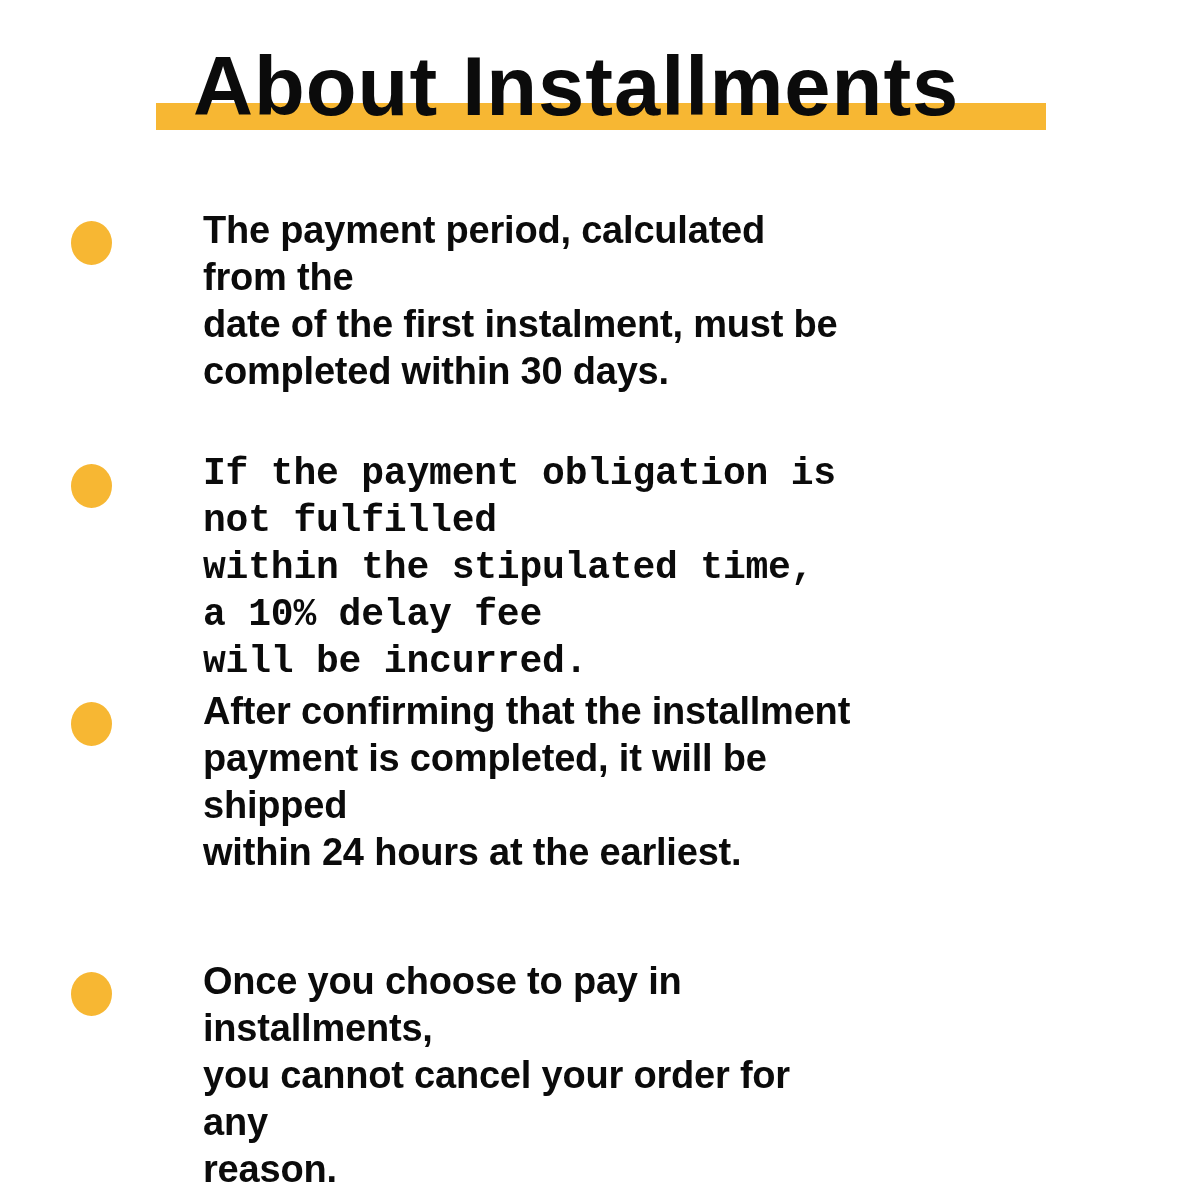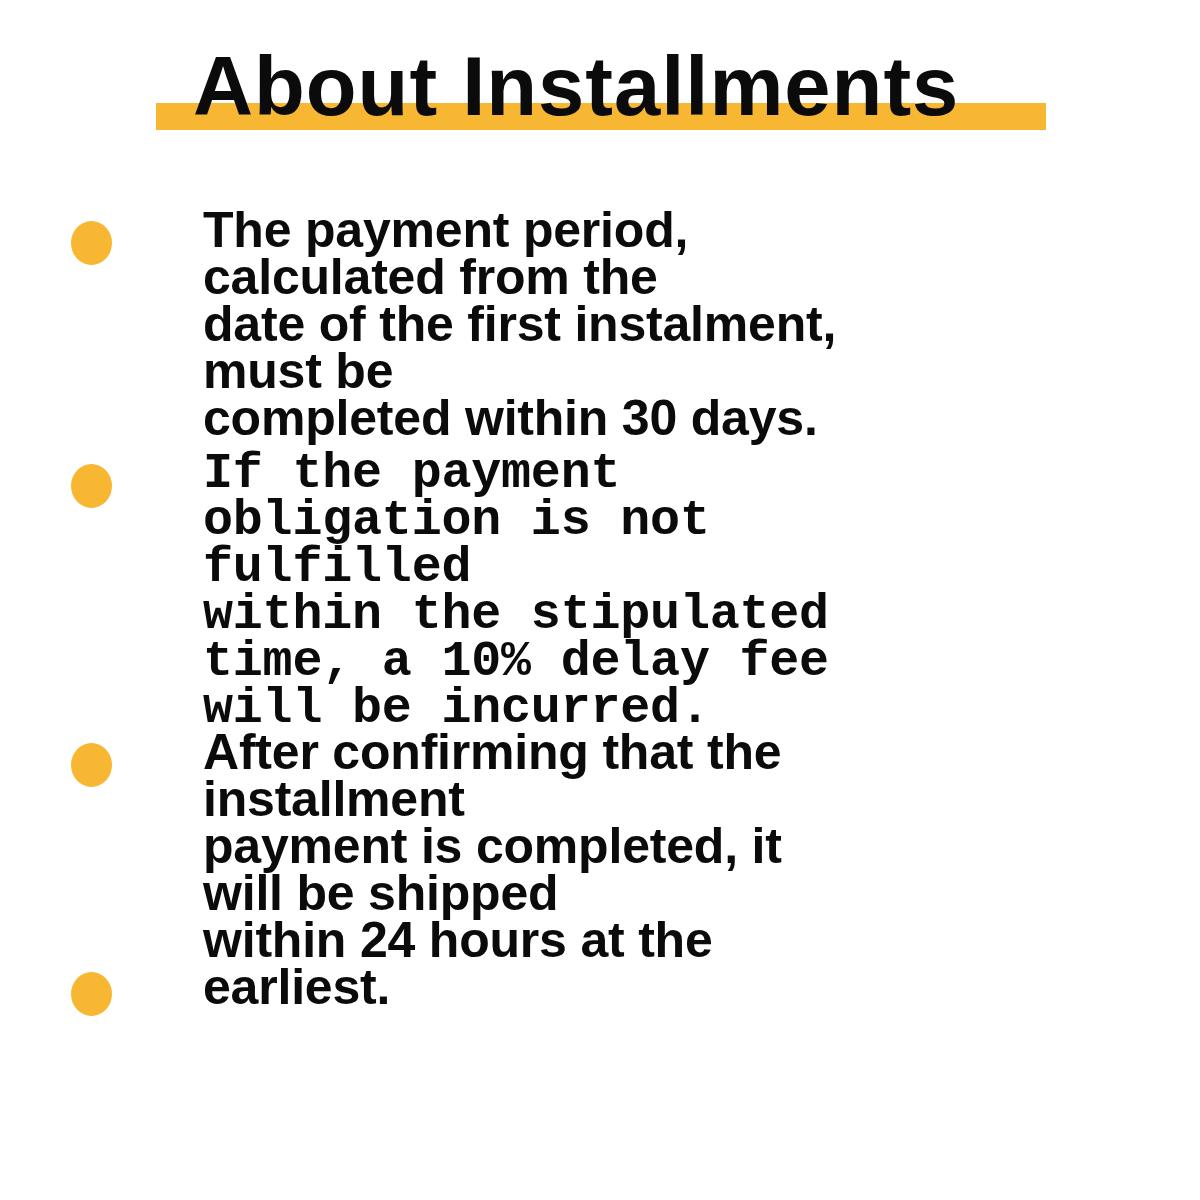--- a/index.html
+++ b/index.html
@@ -44,35 +44,35 @@
     transform-origin: left center;
     white-space: nowrap;
   }
   .bullet-row {
     position: absolute;
     left: 0;
     right: 0;
   }
   .bullet-row.r1 { top: 207px; }
   .bullet-row.r2 { top: 450px; font-family: Liberation Mono, monospace; }
-  .bullet-row.r3 { top: 729px; }
+  .bullet-row.r3 { top: 688px; }
   .bullet-row.r4 { top: 958px; }
   .bullet-dot {
     position: absolute;
     left: 71px;
     top: 14px;
     width: 41px;
     height: 44px;
     border-radius: 50%;
     background: var(--accent);
   }
   .bullet-text {
     margin-left: 203px;
     margin-right: 140px;
-    font-size: 50px;
+    font-size: 38px;
     font-weight: 700;
     line-height: 47px;
     color: var(--text);
     white-space: pre-line;
     letter-spacing: -0.2px;
   }
 </style>
 </head>
 <body>
 
@@ -97,15 +97,18 @@
 
   <div class="bullet-row r3">
     <span class="bullet-dot"></span>
     <div class="bullet-text">After confirming that the installment
 payment is completed, it will be shipped
 within 24 hours at the earliest.</div>
   </div>
 
   <div class="bullet-row r4">
     <span class="bullet-dot"></span>
+    <div class="bullet-text">Once you choose to pay in installments,
+you cannot cancel your order for any
+reason.</div>
   </div>
 
 </div>
 
 </body></html>

